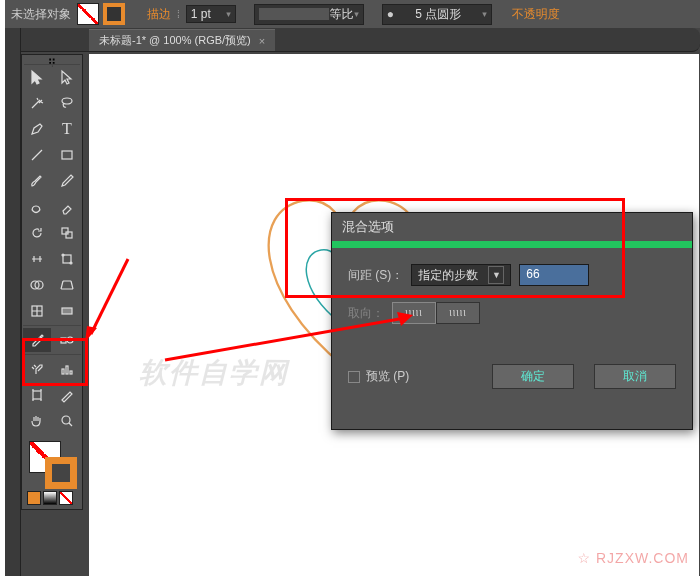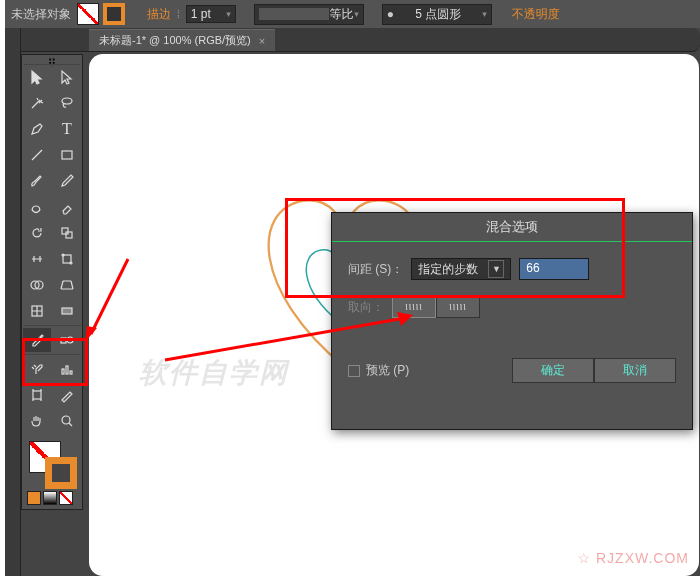--- a/index.html
+++ b/index.html
@@ -23,36 +23,36 @@
 .tool-grid { display: grid; grid-template-columns: 28px 28px; gap: 2px; justify-content: center; }
 .tool { width: 28px; height: 24px; background: #535353; display: flex; align-items: center; justify-content: center; color: #ddd; font-size: 13px; cursor: pointer; position: relative; }
 .tool.sel { background: #3a3a3a; }
 .tool svg { width: 16px; height: 16px; stroke: #ddd; fill: none; stroke-width: 1.2; }
 .tool-divider { grid-column: 1 / span 2; height: 1px; background: #444; }
 .fillstroke { grid-column: 1 / span 2; height: 48px; position: relative; margin-top: 4px; }
 .fs-fill { position: absolute; left: 6px; top: 2px; width: 32px; height: 32px; background: linear-gradient(to top right, #fff 45%, red 45%, red 55%, #fff 55%); border: 1px solid #222; }
 .fs-stroke { position: absolute; left: 22px; top: 18px; width: 32px; height: 32px; border: 7px solid #e88b2d; background: #444; }
 .mini-sw { grid-column: 1 / span 2; display: flex; gap: 2px; padding: 2px 4px; }
 .mini-sw div { width: 14px; height: 14px; border: 1px solid #222; }
-.canvas { position: absolute; left: 84px; top: 54px; width: 610px; height: 522px; background: #fff; border-radius: 14px; }
+.canvas { position: absolute; left: 84px; top: 54px; width: 610px; height: 522px; background: #fff; }
 .heart-big { position: absolute; left: 140px; top: 110px; width: 230px; height: 230px; }
 .heart-small { position: absolute; left: 200px; top: 180px; width: 100px; height: 100px; }
 .watermark { position: absolute; left: 50px; top: 300px; color: rgba(0,0,0,0.1); font-size: 28px; font-style: italic; font-weight: bold; letter-spacing: 2px; }
 .wm-url { position: absolute; right: 10px; bottom: 10px; color: rgba(220,0,0,0.35); font-size: 14px; letter-spacing: 1px; }
 .dialog { position: absolute; left: 326px; top: 212px; width: 362px; height: 218px; background: #535353; border: 1px solid #1a1a1a; box-shadow: 2px 3px 10px rgba(0,0,0,0.5); }
-.dlg-title { padding: 5px 10px; color: #ddd; background: #535353; border-bottom: 1px solid #22c55e; font-size: 13px; text-align: center; }
+.dlg-title { padding: 5px 10px; color: #ddd; background: #535353; border-bottom: 7px solid #22c55e; font-size: 13px; }
 .dlg-body { padding: 16px 16px; color: #ccc; font-size: 12px; }
 .dlg-row { display: flex; align-items: center; gap: 8px; margin-bottom: 16px; }
 .dropdown { background: #333; border: 1px solid #1a1a1a; color: #ddd; padding: 2px 6px; display: flex; align-items: center; gap: 6px; min-width: 100px; height: 22px; }
 .dropdown .caret { border: 1px solid #666; width: 16px; height: 18px; display: flex; align-items: center; justify-content: center; font-size: 9px; color: #ccc; margin-left: auto; }
 .input66 { background: #4a6f9c; border: 1px solid #1a1a1a; color: #ffffff; padding: 2px 6px; width: 70px; height: 22px; }
 .orient { display: flex; gap: 0; }
 .orient-btn { width: 44px; height: 22px; background: #606060; border: 1px solid #333; display: flex; align-items: center; justify-content: center; font-size: 9px; color: #ccc; letter-spacing: 1px; }
 .orient-btn.sel { border: 1px solid #888; }
-.dlg-foot { padding: 8px 16px; display: flex; align-items: center; gap: 0; }
+.dlg-foot { padding: 8px 16px; display: flex; align-items: center; gap: 20px; }
 .chk { display: flex; align-items: center; gap: 6px; color: #ccc; }
 .chkbox { width: 12px; height: 12px; border: 1px solid #888; background: #535353; }
 .btn { background: #666; border: 1px solid #333; color: #5eead4; padding: 3px 0; width: 82px; text-align: center; cursor: pointer; }
 .hi-red { position: absolute; border: 3px solid red; pointer-events: none; }
 .arrow-red { position: absolute; pointer-events: none; }
 </style>
 </head>
 <body>
 
 <div class="app">

